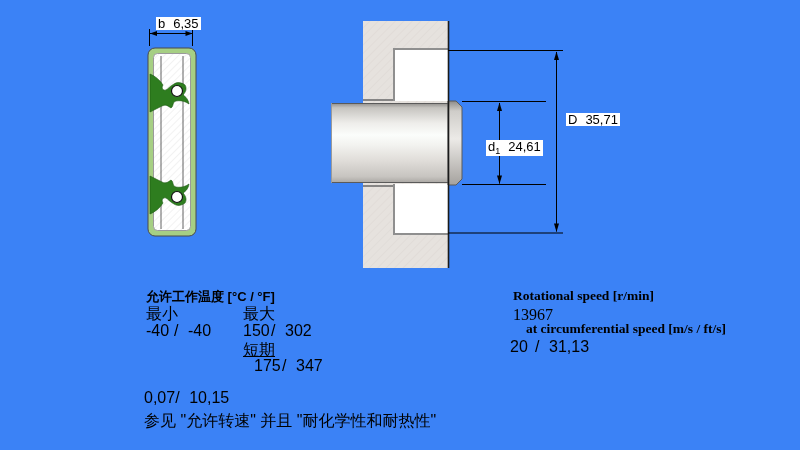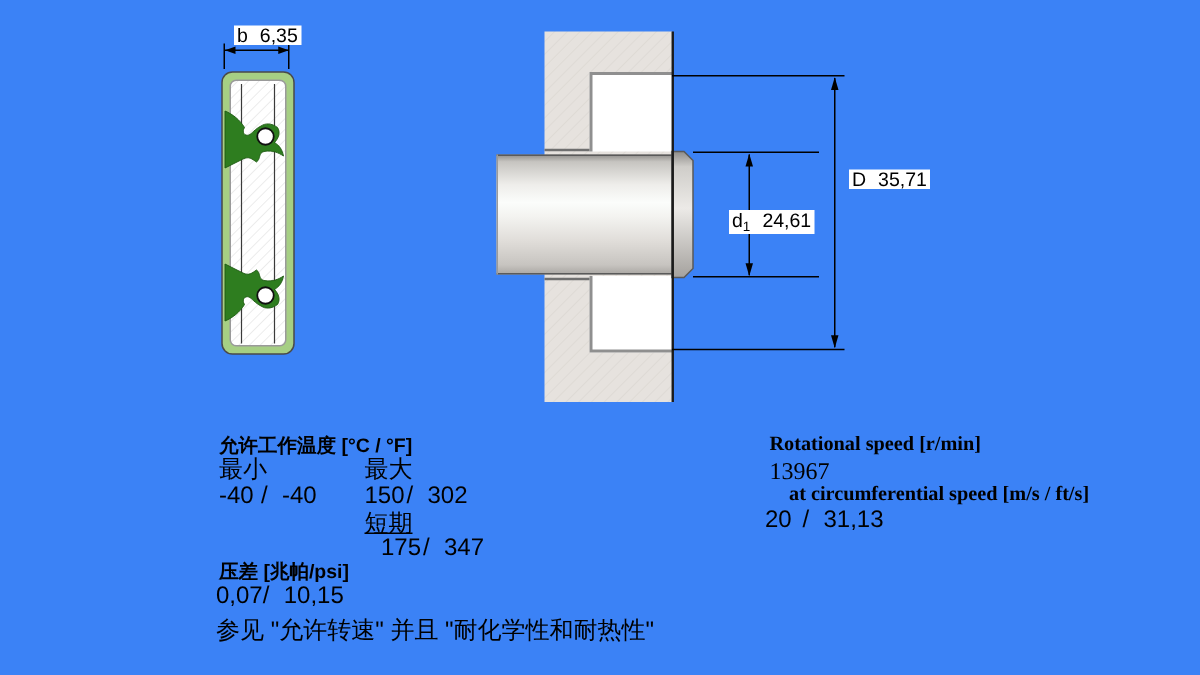--- a/index.html
+++ b/index.html
@@ -151,21 +151,20 @@
     <span class="v2">302</span>
   </div>
 
   <div class="abs txt" style="left:243px;top:341px;text-decoration:underline;">短期</div>
   <div class="abs txt pair" style="left:254px;top:357px;">
     <span class="v1">175</span>
     <span class="sep">/</span>
     <span class="v2">347</span>
   </div>
 
-  <div class="abs cjkb" style="left:146px;top:372px;">压差 [兆帕/psi]</div>
   <div class="abs txt pair" style="left:144px;top:389px;">
     <span class="v1">0,07</span>
     <span class="sep">/</span>
     <span class="v2">10,15</span>
   </div>
 
   <div class="abs txt" style="left:144px;top:412px;">参见 "允许转速" 并且 "耐化学性和耐热性"</div>
 
   <div class="abs serifb" style="left:513px;top:288px;font-family:Liberation Serif, serif;">Rotational speed [r/min]</div>
   <div class="abs txt" style="left:513px;top:306px;font-family:Liberation Serif, serif;">13967</div>

